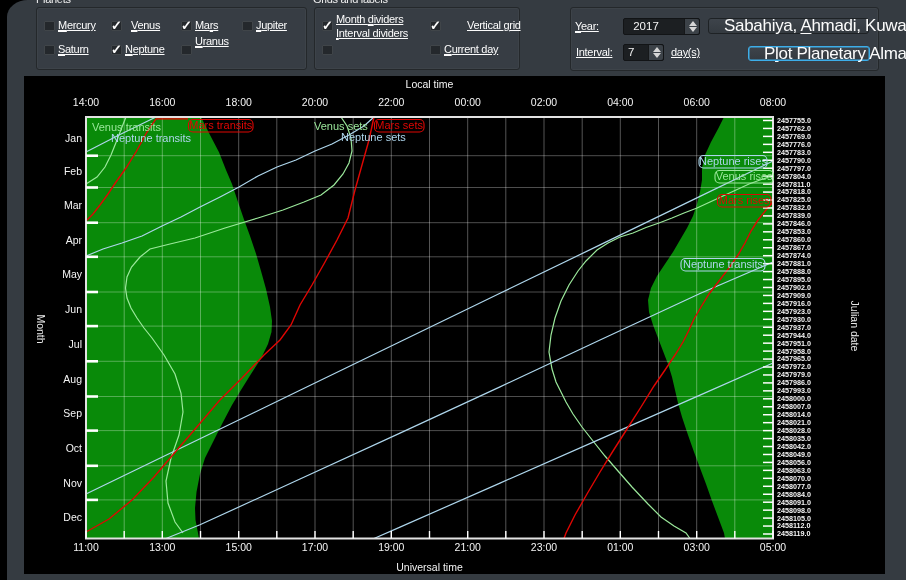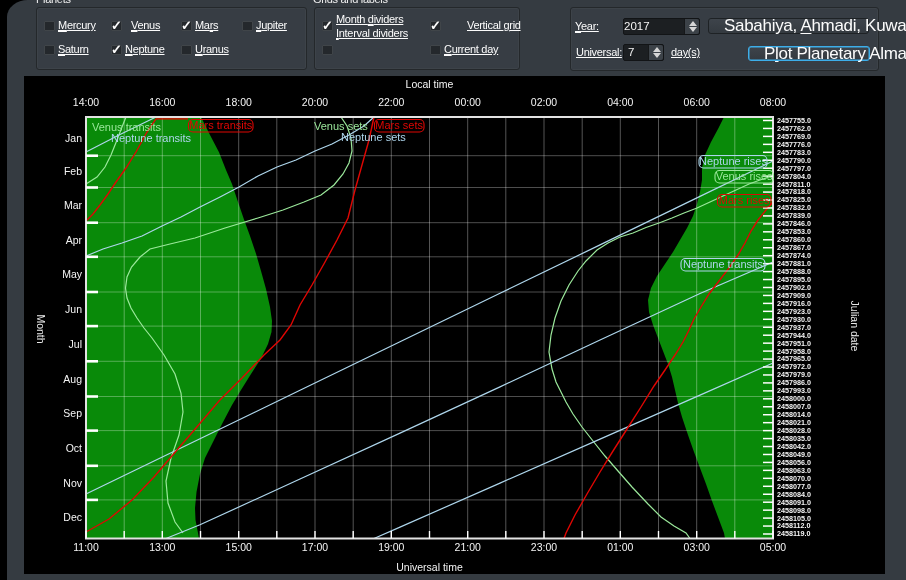--- a/index.html
+++ b/index.html
@@ -41,41 +41,41 @@
       <span class="chkmark" style="left:174px;top:18px">✓</span>
       <span class="cl" style="left:188px;top:19px">Ma<u>r</u>s</span>
 <span class="chk" style="left:235px;top:21px"></span>
       <span class="cl" style="left:249px;top:19px"><u>J</u>upiter</span>
 <span class="chk" style="left:37px;top:45px"></span>
       <span class="cl" style="left:51px;top:43px"><u>S</u>aturn</span>
 <span class="chk" style="left:104px;top:45px"></span>
       <span class="chkmark" style="left:104px;top:42px">✓</span>
       <span class="cl" style="left:118px;top:43px"><u>N</u>eptune</span>
 <span class="chk" style="left:174px;top:45px"></span>
-      <span class="cl" style="left:188px;top:43px"><u>U</u>ranus</span>
+      <span class="cl" style="left:188px;top:35px"><u>U</u>ranus</span>
 <span class="chk" style="left:315px;top:21px"></span>
       <span class="chkmark" style="left:315px;top:18px">✓</span>
       <span class="cl" style="left:329px;top:13px">Month <u>d</u>ividers</span>
 <span class="chk" style="left:423px;top:21px"></span>
       <span class="chkmark" style="left:423px;top:18px">✓</span>
       <span class="cl" style="left:460px;top:19px">Vertical <u>g</u>rid</span>
 <span class="chk" style="left:315px;top:45px"></span>
       <span class="cl" style="left:329px;top:27px"><u>I</u>nterval dividers</span>
 <span class="chk" style="left:423px;top:45px"></span>
       <span class="cl" style="left:437px;top:43px"><u>C</u>urrent day</span>
 <div class="lab" style="left:568px;top:20px"><u>Y</u>ear:</div>
 <div class="spin" style="left:616px;top:17.5px;width:77px;height:17.5px">
-<span class="spintext" style="text-align:left;padding-right:16px">2017</span>
+<span class="spintext" style="text-align:center;padding-right:16px">2017</span>
 <span class="spinbtn">
           <span class="aru"></span>
           <span class="ard"></span>
         </span>
       </div>
 <div class="btn" style="left:701px;top:18px;width:161px;height:15.5px">Sabahiya, <u>A</u>hmadi, Kuwait</div>
-<div class="lab" style="left:569px;top:46px">Universal:</div>
+<div class="lab" style="left:569px;top:46px">Interval:</div>
 <div class="spin" style="left:616px;top:43.5px;width:41px;height:17.5px">
 <span class="spintext" style="text-align:left;padding-left:4px">7</span>
 <span class="spinbtn">
           <span class="aru"></span>
           <span class="ard"></span>
         </span>
       </div>
 <div class="lab" style="left:664px;top:46px">day(s)</div>
 <div class="btn btnfocus" style="left:741px;top:46px;width:122px;height:15px">P<u>l</u>ot Planetary Almanac</div>
 </div>

